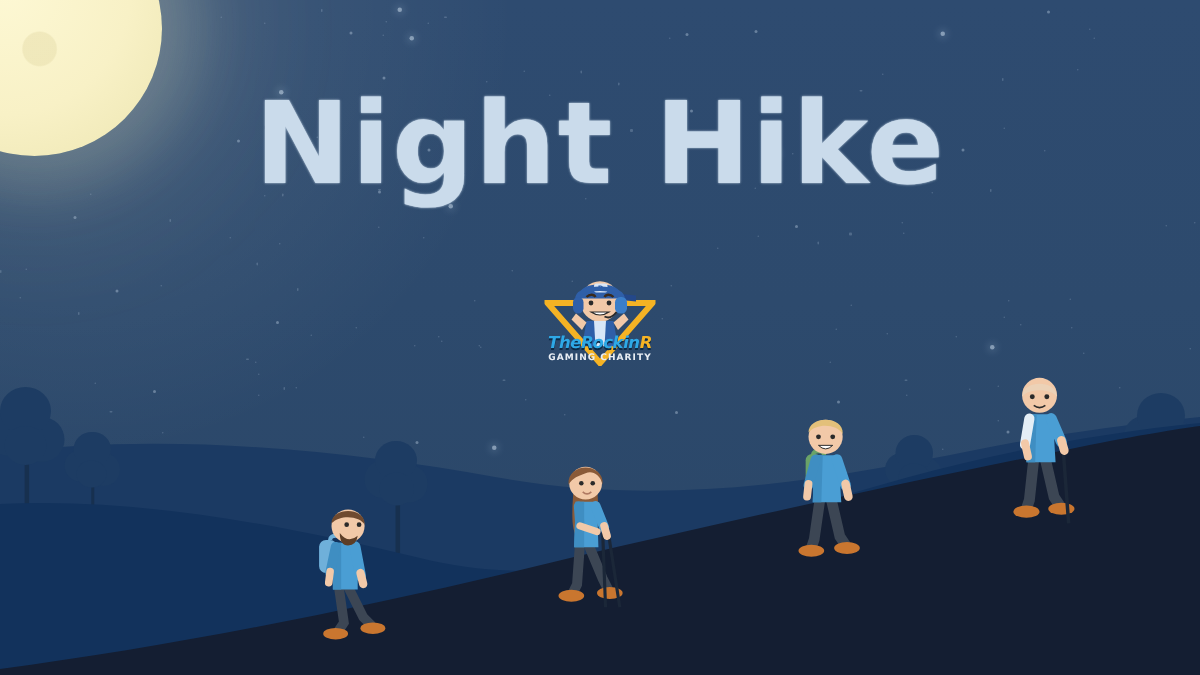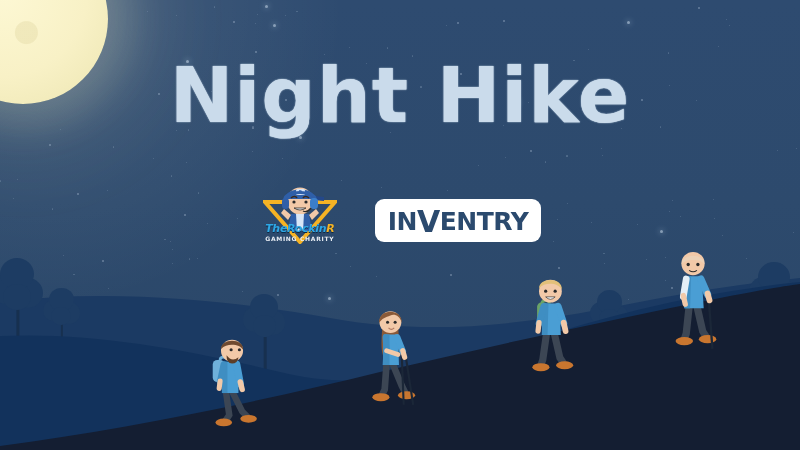--- a/index.html
+++ b/index.html
@@ -377,19 +377,16 @@
         <path d="M19,33 L37,33 L40,50 L16,50 Z" fill="#2f5fa8"></path>
         <path d="M24,33 L32,33 L31,50 L25,50 Z" fill="#d8e6f7"></path>
 
         <path d="M19,34 L12,28 L9,32 L16,39 Z" fill="#f2c9a8"></path>
         <path d="M37,34 L44,28 L47,32 L40,39 Z" fill="#f2c9a8"></path>
       </svg>
       <div class="charity-name"><span>TheRockin</span><b>R</b></div>
       <div class="charity-sub">GAMING CHARITY</div>
     </div>
 
-    <div class="inventry">
-      <span class="txt"><span>IN</span><span class="v">V</span><span>ENTRY</span></span>
-    </div>
 
   </div>
 
 </div>
 
 </body></html>

